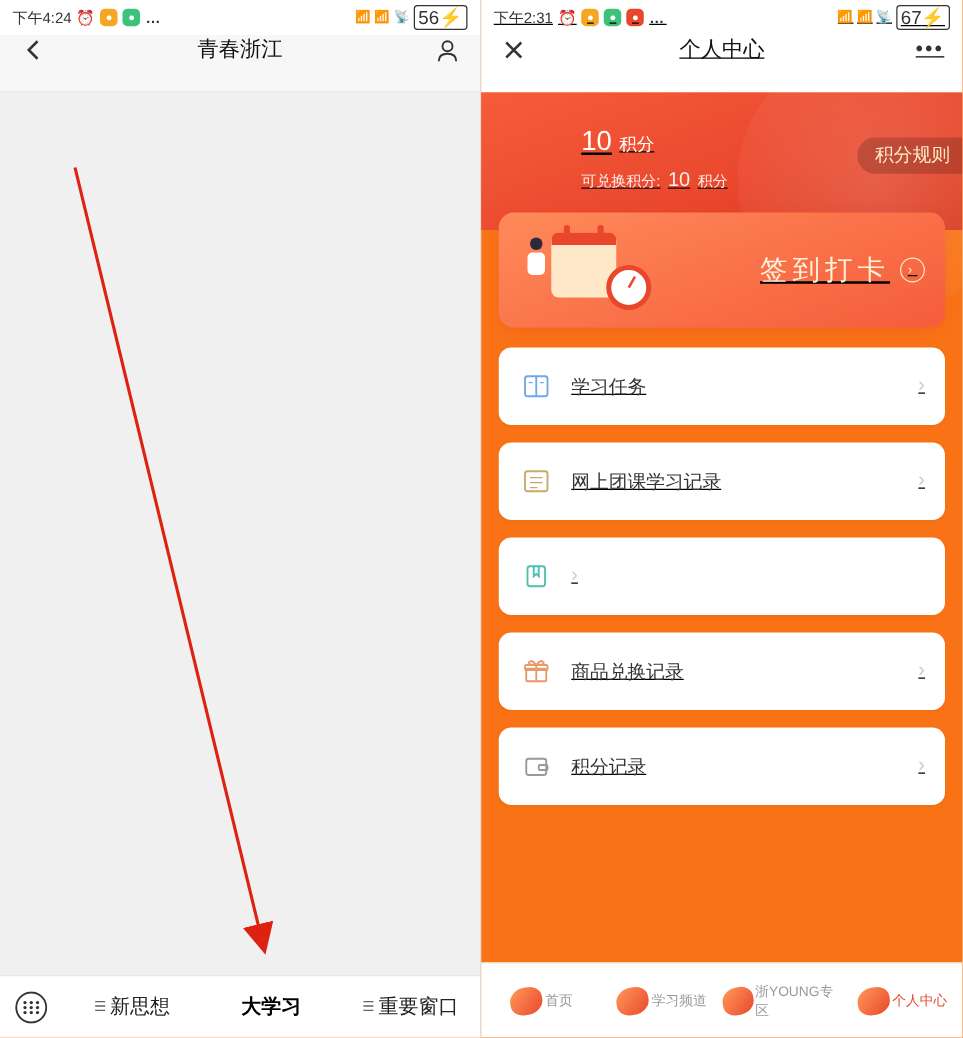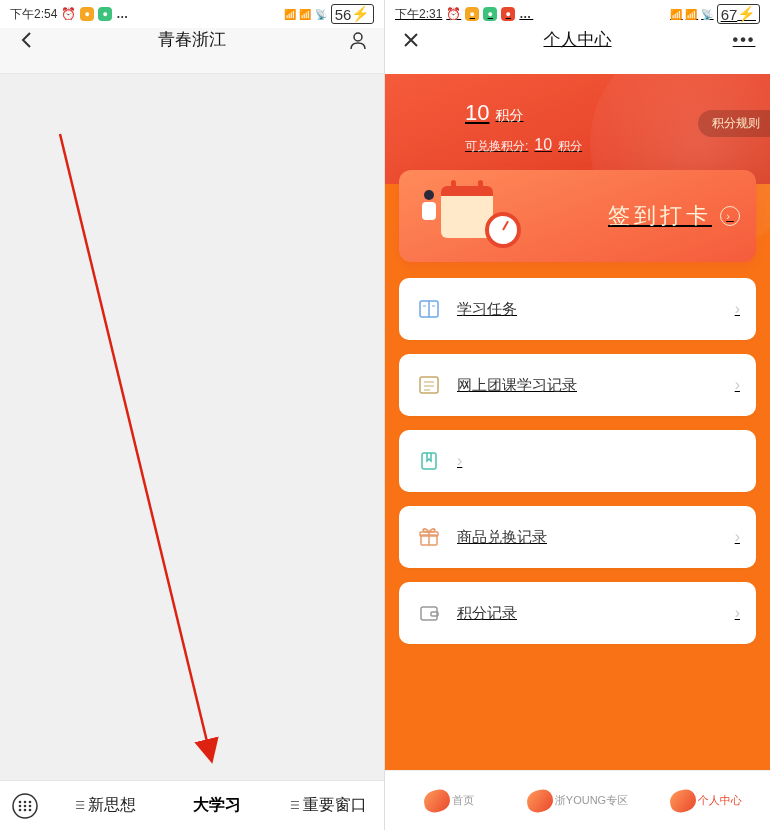--- a/index.html
+++ b/index.html
@@ -88,21 +88,21 @@
       position:absolute; right:-40px; top:-40px; width:220px; height:220px;
       background: radial-gradient(circle at center, rgba(255,255,255,0.15), rgba(255,255,255,0));
       border-radius:50%;
     }
     .points-row { margin-top:10px; display:flex; align-items:baseline; gap:6px; font-size:14px;}
     .points-big { font-size:22px; font-weight:300; }
     .points-rule {
       position:absolute; right:0; top:36px;
       background: rgba(0,0,0,0.18);
       color:#ffe9c9;
-      font-size:12px;
+      font-size:15px;
       padding:5px 10px 5px 14px;
       border-radius: 14px 0 0 14px;
     }
     .content2 {
       padding: 0 14px 60px 14px;
       margin-top:-14px;
     }
     .checkin-card {
       background: linear-gradient(160deg, #ff8a5a, #f55c3b);
       border-radius:12px;
@@ -183,21 +183,21 @@
     .dots-more { letter-spacing:2px; font-weight:bold; }
   </style>
 </head>
 <body>
 
 <div class="container">
 
   <div class="phone">
     <div class="status-bar">
       <div class="status-left">
-        <span>下午2:54</span>
+        <span>下午4:24</span>
         <span>⏰</span>
         <span class="status-badge badge-orange">●</span>
         <span class="status-badge badge-green">●</span>
         <span class="dots-more">…</span>
       </div>
       <div class="status-right">
         <span>📶</span>
         <span>📶</span>
         <span>📡</span>
         <span class="battery-box"><span>56</span>⚡</span>
@@ -376,20 +376,24 @@
       </div>
     </div>
 
     <div class="bottom-tabs2">
       <div class="tab2-item">
         <div class="tab2-icon"></div>
         <span>首页</span>
       </div>
       <div class="tab2-item">
         <div class="tab2-icon"></div>
+        <span>学习频道</span>
+      </div>
+      <div class="tab2-item">
+        <div class="tab2-icon"></div>
         <span>浙YOUNG专区</span>
       </div>
       <div class="tab2-item active">
         <div class="tab2-icon"></div>
         <span>个人中心</span>
       </div>
     </div>
   </div>
 </div>
 

